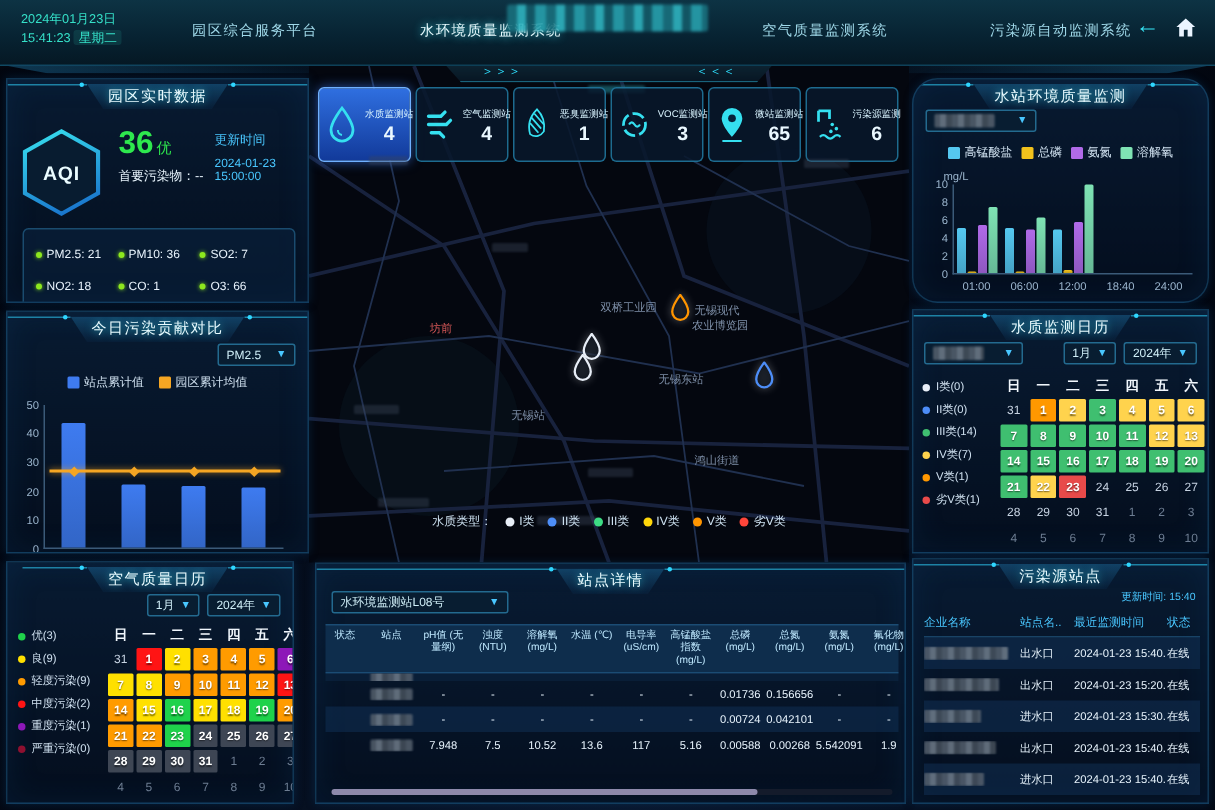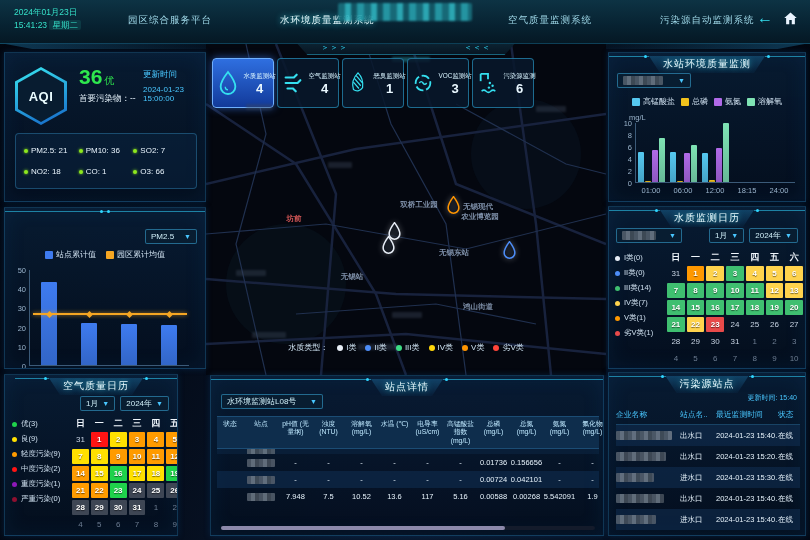--- a/index.html
+++ b/index.html
@@ -90,21 +90,21 @@
   .cal-grid { flex:1; display:grid; grid-template-columns:repeat(7,1fr); gap:2px; }
   .cal-grid .wd { font-size:9px; color:#f0f6fc; font-weight:bold; text-align:center; }
   .cal-grid .day { height:15px; line-height:15px; text-align:center; font-size:8px; font-weight:bold;
     color:#fff; border-radius:1px; text-shadow:0 1px 1px rgba(0,0,0,.55); cursor:pointer; }
   .day.plain { color:#c7d3e2; font-weight:normal; text-shadow:none; }
   .day.dim { color:#6d7d92; font-weight:normal; text-shadow:none; }
 
   
   .map { position:absolute; left:206px; top:44px; width:400px; height:331px; background:#04070f; overflow:hidden; }
   .map svg.roads { position:absolute; left:0; top:0; }
-  .map-label { position:absolute; font-size:7.5px; color:#7e8fa8; color:#7e8fa8; white-space:nowrap; transform:translate(-50%,0);font-weight:bold; }
+  .map-label { position:absolute; font-size:7.5px; color:#7e8fa8; color:#7e8fa8; white-space:nowrap; transform:translate(-50%,0); }
   .map-label.red { color:#d85858; }
   .map-redact { position:absolute; height:6px; border-radius:1px; background:#3c475a; filter:blur(.8px); opacity:.4; }
   .marker { position:absolute; width:15px; height:19px; cursor:pointer; filter: drop-shadow(0 0 3px rgba(255,255,255,.35)); }
   .deco-bar { position:absolute; left:88px; top:-4px; width:224px; height:15px;
     background:linear-gradient(180deg,#0e2736,#071623); border:1px solid rgba(47,214,255,.35); border-top:none;
     clip-path:polygon(0 0,100% 0,94% 100%,6% 100%); display:flex; justify-content:space-between; align-items:center; padding:0 26px; }
   .deco-bar span { color:#2fe0ff; font-size:8px; letter-spacing:1px; }
   .deco-sub { position:absolute; left:186px; top:13px; width:38px; height:5px; border-radius:1px;
     background:#1f7f8c; filter:blur(1px); opacity:.6; }
   .btn-row { position:absolute; left:6px; top:14px; display:flex; gap:3px; }
@@ -114,21 +114,21 @@
   .sbtn .ic { flex:none; width:22px; height:26px; color:#35e0f0; }
   .sbtn .ic svg { width:22px; height:26px; }
   .sbtn .txt { display:flex; flex-direction:column; align-items:center; flex:1; }
   .sbtn .lab { font-size:7px; color:#d9f4ff; white-space:nowrap; transform:scale(.92); }
   .sbtn .cnt { font-size:13px; color:#eaf8ff; font-weight:bold; }
   .map-legend { position:absolute; left:0; top:298px; width:100%; display:flex; justify-content:center; gap:9px;
     font-size:8px; color:#cfe3f2; align-items:center; }
   .map-legend .li { display:flex; align-items:center; gap:3px; }
 
   
-  .sd-drop { position:absolute; left:10px; top:18px; width:102px; justify-content:space-between;text-align:center; }
+  .sd-drop { position:absolute; left:10px; top:18px; width:118px; justify-content:space-between;text-align:center; }
   .sd-table { position:absolute; left:6px; top:40px; width:382px; }
   .sd-hrow { display:grid; grid-template-columns:26px 36px repeat(10,33px); background:#0e2d4c;
     border-top:1px solid rgba(60,150,210,.3); border-bottom:1px solid rgba(60,150,210,.3); }
   .sd-hcell { font-size:6.8px; color:#bfe9ff; text-align:center; padding:3px 1px; line-height:1.25; }
   .sd-row { display:grid; grid-template-columns:26px 36px repeat(10,33px); height:17px; align-items:center; }
   .sd-row.alt { background:rgba(16,48,84,.55); }
   .sd-row.clip { height:5px; overflow:hidden; background:rgba(16,48,84,.35); }
   .sd-cell { font-size:7.5px; color:#e6f2fb; text-align:center; overflow:hidden; }
   .sdot { width:5px; height:5px; border-radius:50%; background:#8de81e; box-shadow:0 0 3px #8de81e; margin:0 auto; }
   .hscroll { position:absolute; left:10px; bottom:5px; width:374px; height:4px; background:#141b2b; border-radius:2px; }
@@ -237,20 +237,31 @@
               <path d="M8 14 q2 -3 4 0 t4 0" stroke-width="1.6"></path>
             </g>
           </svg></span>
         <span class="txt">
           <span class="lab">VOC监测站</span>
           <span class="cnt">3</span>
         </span>
       </div>
       <div class="sbtn">
         <span class="ic"><svg viewBox="0 0 24 28">
+            <path d="M12 2a7.5 7.5 0 0 0-7.5 7.5C4.5 15 12 23 12 23s7.5-8 7.5-13.5A7.5 7.5 0 0 0 12 2Z" fill="currentColor"></path>
+            <circle cx="12" cy="9.5" r="2.8" fill="#06223a"></circle>
+            <path d="M5 26 H19" stroke="currentColor" stroke-width="1.6"></path>
+          </svg></span>
+        <span class="txt">
+          <span class="lab">微站监测站</span>
+          <span class="cnt">65</span>
+        </span>
+      </div>
+      <div class="sbtn">
+        <span class="ic"><svg viewBox="0 0 24 28">
             <g stroke="currentColor" fill="none" stroke-width="2">
               <path d="M4 4 H12 V10"></path>
               <path d="M4 4 V12"></path>
             </g>
             <g fill="currentColor">
               <circle cx="14" cy="14" r="1.3"></circle>
               <circle cx="17" cy="17" r="1.3"></circle>
               <circle cx="13" cy="19" r="1.3"></circle>
             </g>
             <path d="M5 23 q2.5 -2.5 5 0 t5 0 t5 0" stroke="currentColor" stroke-width="1.6" fill="none"></path>
@@ -316,20 +327,25 @@
         <span>V类</span>
       </span>
       <span class="li">
         <span class="ldot" style="background: rgb(255, 69, 58); width: 6px; height: 6px;"></span>
         <span>劣V类</span>
       </span>
     </div>
 </div>
 
 <div class="panel" style="left:4px; top:52px; width:202px; height:150px;">
+  <div class="ptitle">
+      <div class="pt-line l"></div>
+      <div class="pt-chip">园区实时数据</div>
+      <div class="pt-line r"></div>
+    </div>
   <div class="rt-body">
     <div class="hexwrap">
         <div class="hexin">AQI</div>
       </div>
     <div class="aqi-val"><span>36</span><span class="aqi-grade">优</span></div>
     <div class="primary"><span>首要污染物：</span><span>--</span></div>
     <div class="upd-label">更新时间</div>
     <div class="upd-time">2024-01-23 15:00:00</div>
     <div class="metric-box" id="metricBox">
         <div class="metric">
@@ -356,20 +372,21 @@
           <span class="mdot"></span>
           <span>O3: 66</span>
         </div>
       </div>
   </div>
 </div>
 
 <div class="panel" style="left:4px; top:207px; width:202px; height:162px;">
   <div class="ptitle">
       <div class="pt-line l"></div>
+      <div class="pt-chip">今日污染贡献对比</div>
       <div class="pt-line r"></div>
     </div>
   <div class="dropdown" style="position:absolute; right:8px; top:21px; width:52px; justify-content:space-between;">
     <span>PM2.5</span>
       <span class="chev">▼</span>
   </div>
   <div class="legend-row" id="contribLegend" style="margin-top:22px">
       <span class="li">
         <span class="lsq" style="background: rgb(62, 123, 240);"></span>
         <span>站点累计值</span>
@@ -393,21 +410,21 @@
       <div class="bar" style="left: 92px; width: 16px; height: 41.28px; background: linear-gradient(rgb(62, 123, 240), rgba(62, 123, 240, 0.8));"></div>
       <div class="bar" style="left: 132px; width: 16px; height: 40.32px; background: linear-gradient(rgb(62, 123, 240), rgba(62, 123, 240, 0.8));"></div>
       <div class="oline" style="left: 4px; right: 2px; bottom: 50.84px;"></div>
       <div class="odot" style="left: 17.5px; bottom: 49.34px;"></div>
       <div class="odot" style="left: 57.5px; bottom: 49.34px;"></div>
       <div class="odot" style="left: 97.5px; bottom: 49.34px;"></div>
       <div class="odot" style="left: 137.5px; bottom: 49.34px;"></div>
     </div>
 </div>
 
-<div class="panel" style="left:4px; top:374px; width:174px; height:162px;padding-left:10px;">
+<div class="panel" style="left:4px; top:374px; width:192px; height:162px;padding-left:10px;">
   <div class="ptitle">
       <div class="pt-line l"></div>
       <div class="pt-chip">空气质量日历</div>
       <div class="pt-line r"></div>
     </div>
   <div class="cal-controls" style="right:8px; top:21px;">
     <div class="dropdown">
         <span>1月</span>
         <span class="chev">▼</span>
       </div>
@@ -577,21 +594,21 @@
         <span class="sd-cell">0.00268</span>
         <span class="sd-cell">5.542091</span>
         <span class="sd-cell">1.9</span>
       </div>
     </div>
   <div class="hscroll">
       <div class="thumb"></div>
     </div>
 </div>
 
-<div class="panel" style="left:608px; top:52px; width:198px; height:150px;">
+<div class="panel" style="left:608px; top:52px; width:198px; height:150px;border-radius:17px;">
   <div class="ptitle">
       <div class="pt-line l"></div>
       <div class="pt-chip">水站环境质量监测</div>
       <div class="pt-line r"></div>
     </div>
   <div class="dropdown" style="position:absolute; left:8px; top:20px; width:74px; justify-content:space-between;">
     <span class="redact" style="width:40px;"></span>
       <span class="chev">▼</span>
   </div>
   <div class="legend-row" id="wqLegend" style="margin-top:24px; gap:6px;">
@@ -618,21 +635,21 @@
       <div class="axis-y"></div>
   <span class="ytick" style="bottom: 0px; transform: translateY(50%);">0</span>
       <span class="ytick" style="bottom: 12px; transform: translateY(50%);">2</span>
       <span class="ytick" style="bottom: 24px; transform: translateY(50%);">4</span>
       <span class="ytick" style="bottom: 36px; transform: translateY(50%);">6</span>
       <span class="ytick" style="bottom: 48px; transform: translateY(50%);">8</span>
       <span class="ytick" style="bottom: 60px; transform: translateY(50%);">10</span>
       <span class="xtick" style="left: 16px; text-align: center;">01:00</span>
       <span class="xtick" style="left: 48px;">06:00</span>
       <span class="xtick" style="left: 80px;">12:00</span>
-      <span class="xtick" style="left: 112px;">18:15</span>
+      <span class="xtick" style="left: 112px;">18:40</span>
       <span class="xtick" style="left: 144px;">24:00</span>
       <div class="bar" style="left: 2.5px; width: 6px; height: 30px; background: linear-gradient(rgb(85, 200, 240), rgba(85, 200, 240, 0.8));"></div>
       <div class="bar" style="left: 9.5px; width: 6px; height: 1.2px; background: linear-gradient(rgb(242, 194, 28), rgba(242, 194, 28, 0.8));"></div>
       <div class="bar" style="left: 16.5px; width: 6px; height: 31.8px; background: linear-gradient(rgb(176, 106, 232), rgba(176, 106, 232, 0.8));"></div>
       <div class="bar" style="left: 23.5px; width: 6px; height: 44.4px; background: linear-gradient(rgb(127, 227, 180), rgba(127, 227, 180, 0.8));"></div>
       <div class="bar" style="left: 34.5px; width: 6px; height: 30px; background: linear-gradient(rgb(85, 200, 240), rgba(85, 200, 240, 0.8));"></div>
       <div class="bar" style="left: 41.5px; width: 6px; height: 1.2px; background: linear-gradient(rgb(242, 194, 28), rgba(242, 194, 28, 0.8));"></div>
       <div class="bar" style="left: 48.5px; width: 6px; height: 28.8px; background: linear-gradient(rgb(176, 106, 232), rgba(176, 106, 232, 0.8));"></div>
       <div class="bar" style="left: 55.5px; width: 6px; height: 37.2px; background: linear-gradient(rgb(127, 227, 180), rgba(127, 227, 180, 0.8));"></div>
       <div class="bar" style="left: 66.5px; width: 6px; height: 29.4px; background: linear-gradient(rgb(85, 200, 240), rgba(85, 200, 240, 0.8));"></div>

